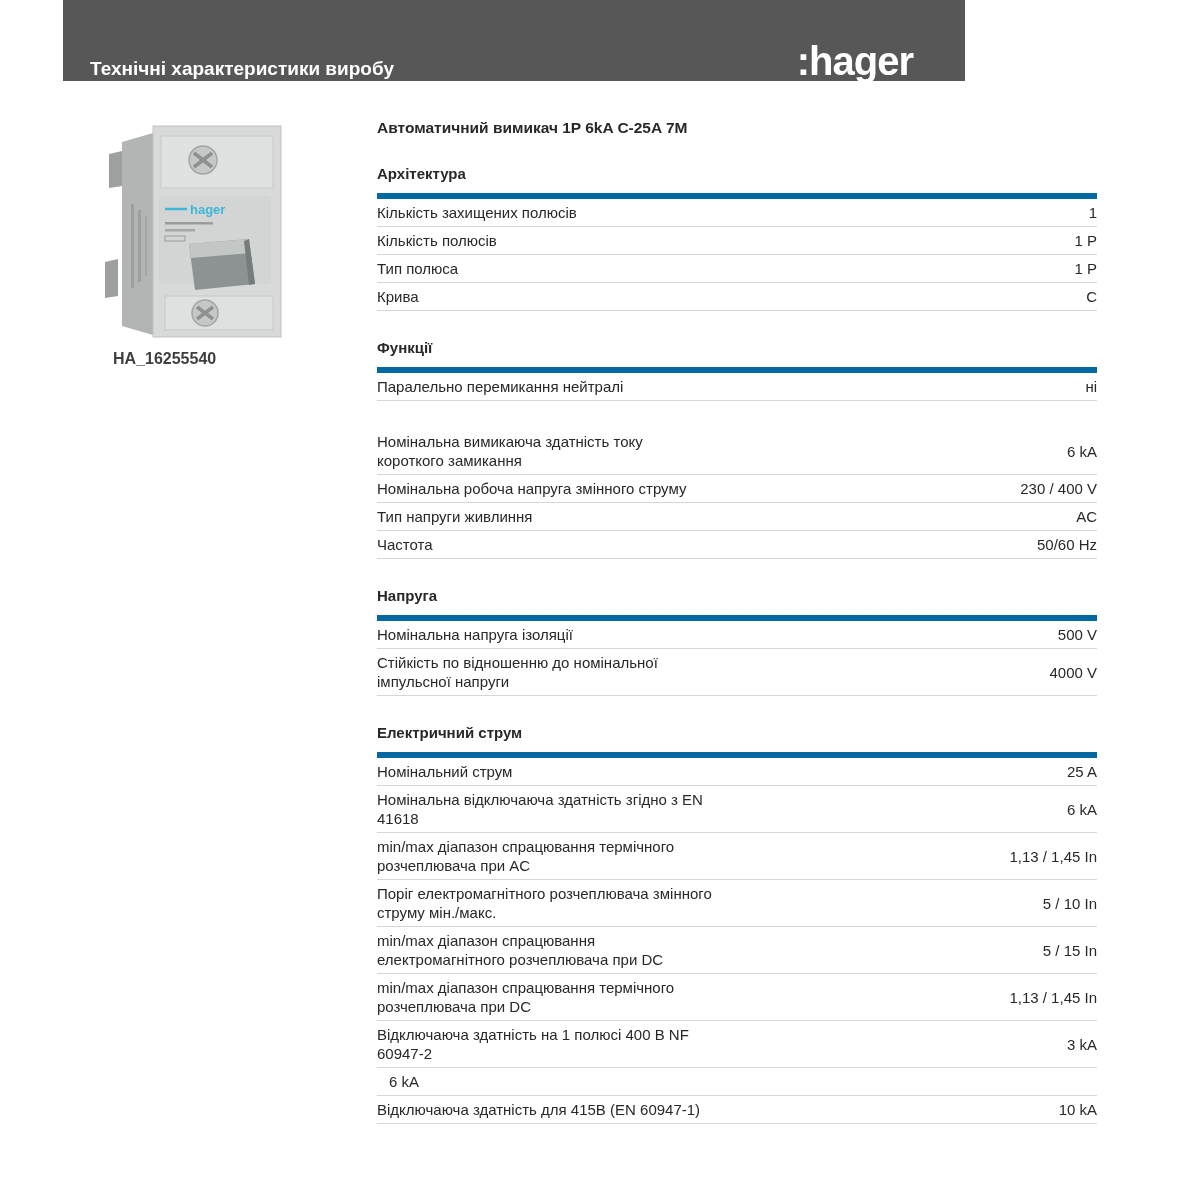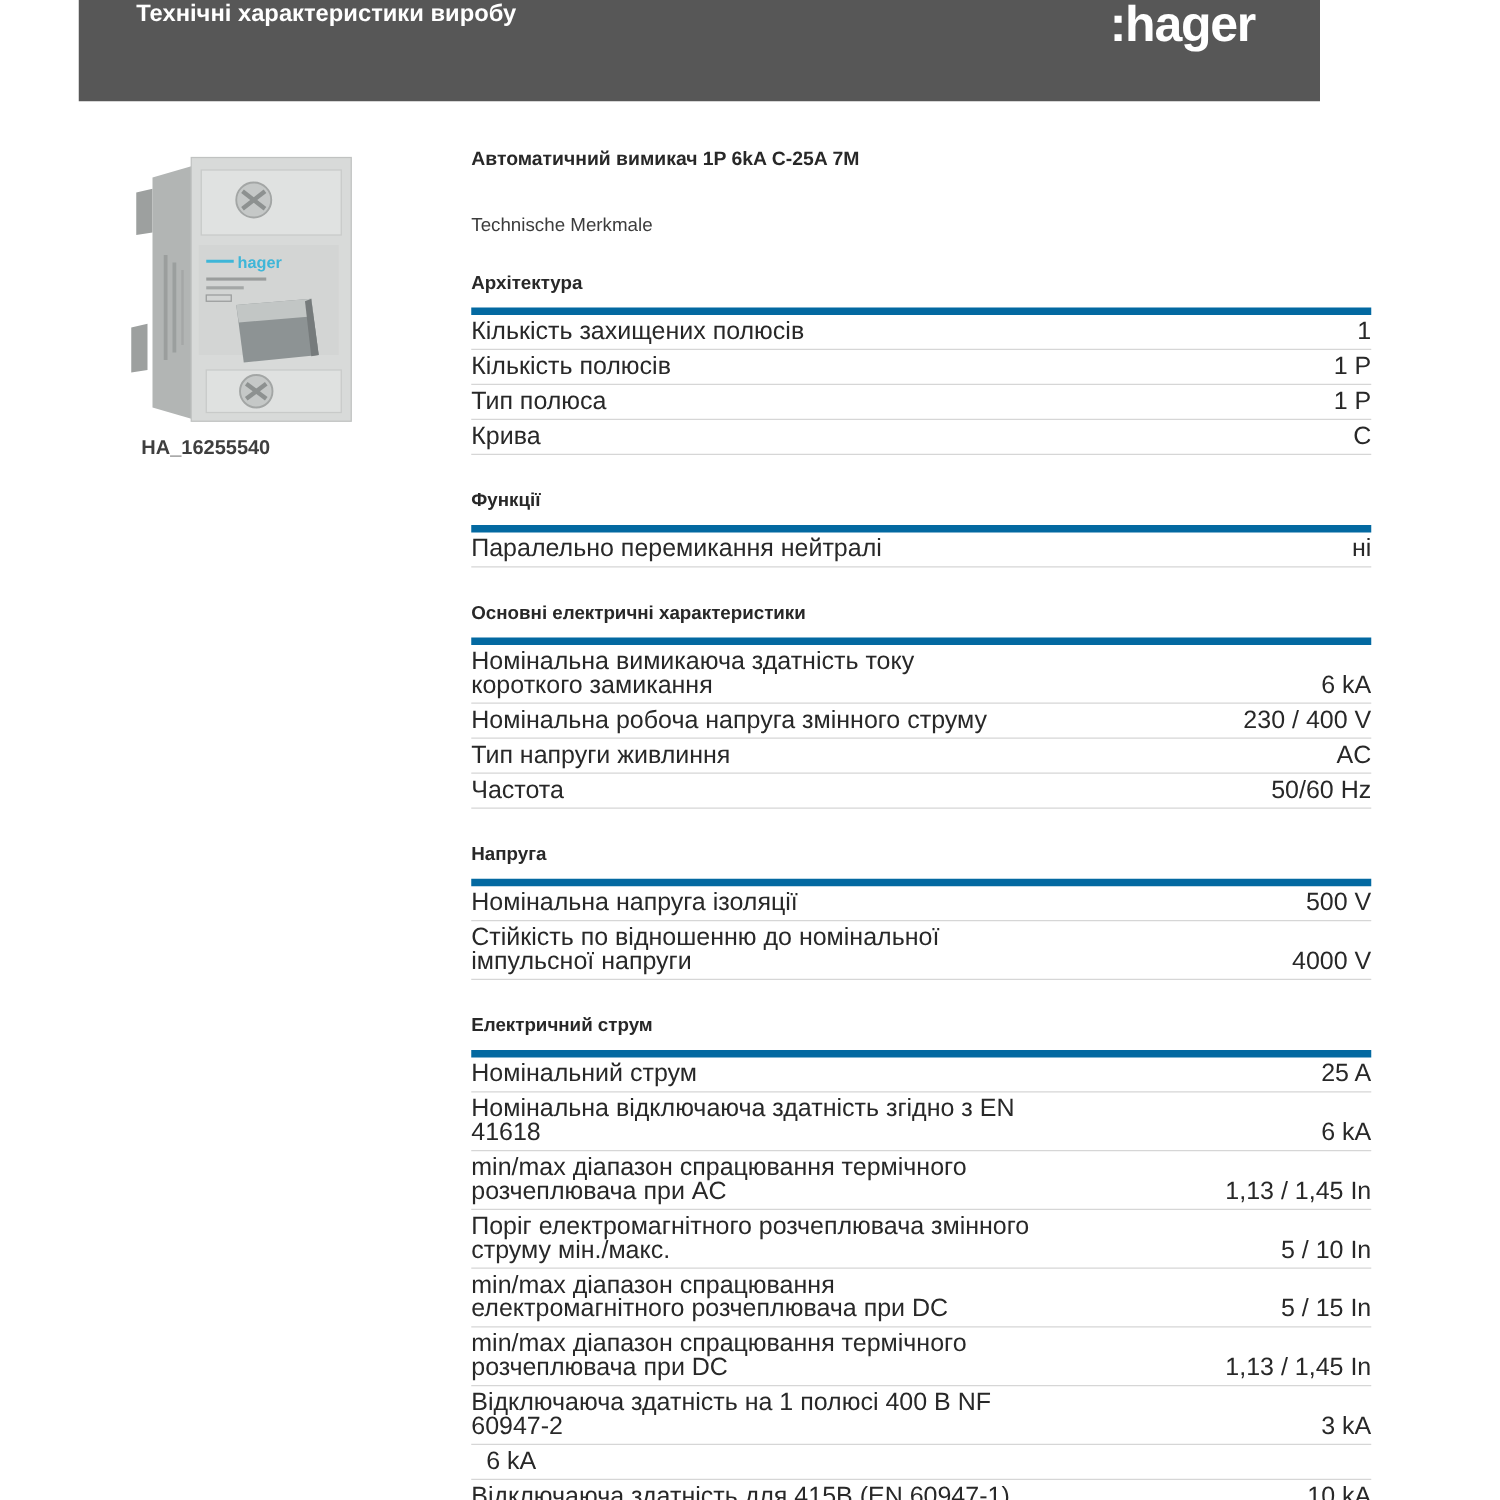--- a/index.html
+++ b/index.html
@@ -4,24 +4,24 @@
 <style>
   html,body { margin:0; padding:0; }
   body {
     width:1200px; height:1200px; background:#ffffff; position:relative;
     font-family:"Liberation Sans", sans-serif; color:#282828;
     -webkit-font-smoothing:antialiased;
   }
 
   
   .header {
-    position:absolute; left:63px; top:0; width:993px; height:81px;
+    position:absolute; left:63px; top:0; width:902px; height:81px;
     background:#575757; box-sizing:border-box;
-    display:flex; justify-content:space-between; align-items:flex-start;
-    padding:0 52px 0 46px;
+    display:flex; justify-content:space-between; align-items:flex-end;
+    padding:0 52px 0 27px;
   }
   .header-titles { display:flex; flex-direction:column; justify-content:center; }
   .header-title { font-size:19px; font-weight:bold; color:#fff; line-height:24px; }
   .header-subtitle { font-size:17px; font-weight:normal; color:#fff; line-height:22px; }
   .logo { font-size:40px; font-weight:bold; color:#fff; letter-spacing:-1px; line-height:40px; }
 
   
   .figure { position:absolute; left:101px; top:112px; width:210px; }
   .figure svg { display:block; }
   .figure-caption {
@@ -32,23 +32,23 @@
   .content { position:absolute; left:377px; top:115px; width:720px; }
   .prod-title { font-size:15.5px; font-weight:bold; margin:0; padding-top:3px; line-height:19px; }
   .note { font-size:15px; color:#3c3c3c; margin-top:34px; line-height:19px; }
 
   .section { margin-top:27px; }
   .sec-title {
     font-size:15px; font-weight:bold; line-height:19px;
     padding-bottom:10px; border-bottom:6px solid #0369a1;
   }
   .row {
-    display:flex; justify-content:space-between; align-items:flex-end;
+    display:flex; justify-content:space-between; align-items:center;
     padding:4px 0; border-bottom:1px solid #d6d6d6;
-    font-size:20px; line-height:19px;
+    font-size:15px; line-height:19px;
   }
   .row .label { white-space:pre-line; max-width:470px; }
   .row .value { white-space:nowrap; text-align:right; padding-left:12px; }
 </style>
 </head>
 <body>
 
 <div class="header">
   <div class="header-titles">
     <div class="header-title">Технічні характеристики виробу</div>
@@ -89,21 +89,20 @@
     <rect x="64" y="184" width="108" height="34" fill="#dfe1e0" stroke="#c8cac9" stroke-width="1"></rect>
     <circle cx="104" cy="201" r="13" fill="#c5c8c7" stroke="#a3a6a5" stroke-width="1.5"></circle>
     <line x1="96" y1="195" x2="112" y2="207" stroke="#8d9190" stroke-width="3.5"></line>
     <line x1="112" y1="195" x2="96" y2="207" stroke="#8d9190" stroke-width="3.5"></line>
   </svg>
   <div class="figure-caption">HA_16255540</div>
 </div>
 
 <div class="content">
   <h1 class="prod-title">Автоматичний вимикач 1P 6kA C-25A 7M</h1>
-  <div class="note">Technische Merkmale</div>
 
   <div class="section">
     <div class="sec-title">Архітектура</div>
     <div class="row">
       <span class="label">Кількість захищених полюсів</span>
       <span class="value">1</span>
     </div>
     <div class="row">
       <span class="label">Кількість полюсів</span>
       <span class="value">1 P</span>
@@ -120,21 +119,20 @@
 
   <div class="section">
     <div class="sec-title">Функції</div>
     <div class="row">
       <span class="label">Паралельно перемикання нейтралі</span>
       <span class="value">ні</span>
     </div>
   </div>
 
   <div class="section">
-    <div class="sec-title">Основні електричні характеристики</div>
     <div class="row">
       <span class="label">Номінальна вимикаюча здатність току
 короткого замикання</span>
       <span class="value">6 kA</span>
     </div>
     <div class="row">
       <span class="label">Номінальна робоча напруга змінного струму</span>
       <span class="value">230 / 400 V</span>
     </div>
     <div class="row">

